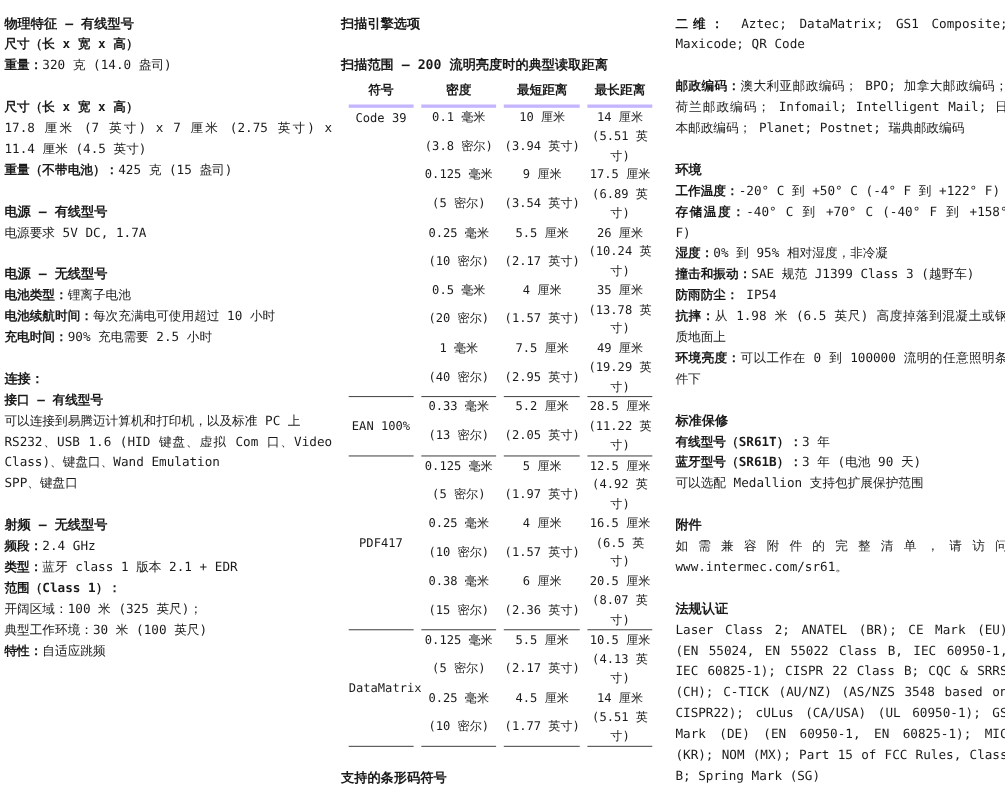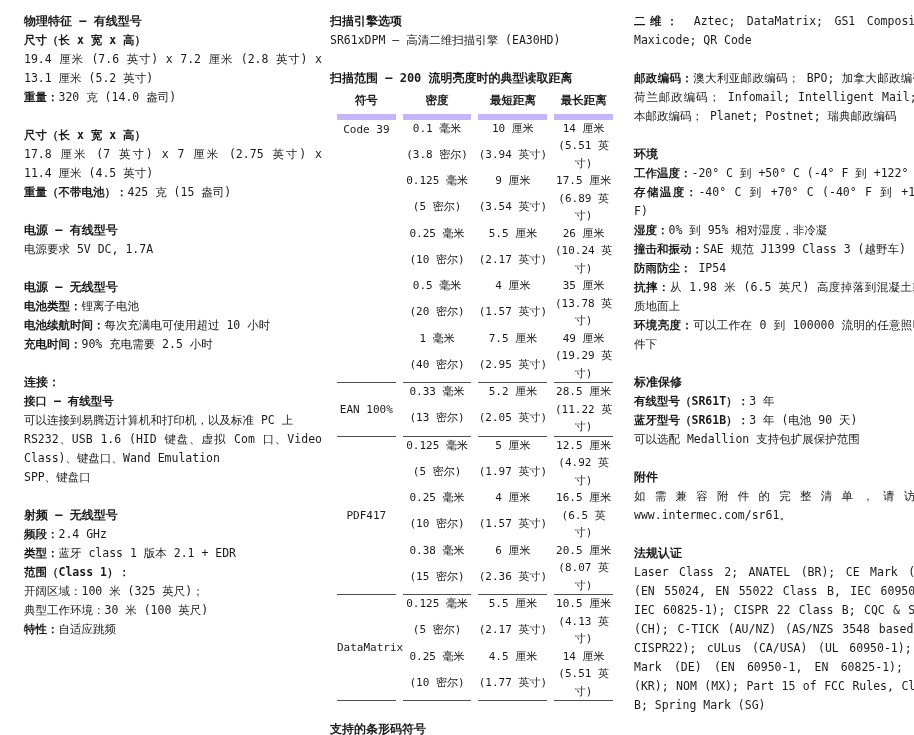--- a/index.html
+++ b/index.html
@@ -7,21 +7,21 @@
     font-family: "DejaVu Sans Mono", "Liberation Mono", monospace;
     font-size: 11.5px;
     line-height: 19px;
     color: #1a1a1a;
   }
   .page {
     position: relative;
     width: 914px;
     height: 735px;
     box-sizing: border-box;
-    padding: 12px 6px 0 24px;
+    padding: 12px 6px 0 4px;
     display: flex;
     overflow: hidden;
     background: #ffffff;
     border-radius: 25px;
   }
   .col { box-sizing: border-box; flex: 0 0 auto; }
   .col-left   { width: 298px; margin-right: 8px; }
   .col-middle { width: 290px; margin-right: 14px; }
   .col-right  { width: 302px; }
 
@@ -49,36 +49,35 @@
     color: #1a1a1a;
   }
   .scan-table col.c1 { width: 23%; }
   .scan-table col.c2 { width: 27%; }
   .scan-table col.c3 { width: 27%; }
   .scan-table col.c4 { width: 23%; }
   .scan-table th {
     font-weight: bold;
     font-size: 11.5px;
     padding: 1px 0 4px 0;
-    border-bottom: 6px solid #c4b5fd;
+    border-bottom: 3px solid #c4b5fd;
   }
   .scan-table td { padding: 0; }
   .scan-table td.end { border-bottom: 1px solid #4f4f4f; }
   .scan-table td.sym { vertical-align: middle; }
   .scan-table td.sym.top { vertical-align: top; padding-top: 1px; }
 </style>
 </head>
 <body>
 
 <div class="page">
   <div class="col col-left">
       <section class="block">
         <h3 class="heading">物理特征 — 有线型号</h3>
         <p class="line"><b class="lbl">尺寸（长 x 宽 x 高）</b></p>
-        <p class="line"><span class="txt">19.4 厘米 (7.6 英寸) x 7.2 厘米 (2.8 英寸) x 13.1 厘米 (5.2 英寸)</span></p>
         <p class="line"><b class="lbl">重量：</b><span class="txt">320 克 (14.0 盎司)</span></p>
       </section>
       <section class="block">
         <p class="line"><b class="lbl">尺寸（长 x 宽 x 高）</b></p>
         <p class="line"><span class="txt">17.8 厘米 (7 英寸) x 7 厘米 (2.75 英寸) x 11.4 厘米 (4.5 英寸)</span></p>
         <p class="line"><b class="lbl">重量（不带电池）：</b><span class="txt">425 克 (15 盎司)</span></p>
       </section>
       <section class="block">
         <h3 class="heading">电源 — 有线型号</h3>
         <p class="line"><span class="txt">电源要求 5V DC, 1.7A</span></p>
@@ -102,21 +101,20 @@
         <p class="line"><b class="lbl">类型：</b><span class="txt">蓝牙 class 1 版本 2.1 + EDR</span></p>
         <p class="line"><b class="lbl">范围（Class 1）：</b></p>
         <p class="line"><span class="txt">开阔区域：100 米 (325 英尺)；</span></p>
         <p class="line"><span class="txt">典型工作环境：30 米 (100 英尺)</span></p>
         <p class="line"><b class="lbl">特性：</b><span class="txt">自适应跳频</span></p>
       </section>
     </div>
   <div class="col col-middle">
       <section class="block">
         <h3 class="heading">扫描引擎选项</h3>
-        <p class="line"><span class="txt">SR61xDPM – 高清二维扫描引擎 (EA30HD)</span></p>
       </section>
       <section class="block">
         <h3 class="heading">扫描范围 — 200 流明亮度时的典型读取距离</h3>
         <table class="scan-table">
           <colgroup>
             <col class="c1">
             <col class="c2">
             <col class="c3">
             <col class="c4">
           </colgroup>

